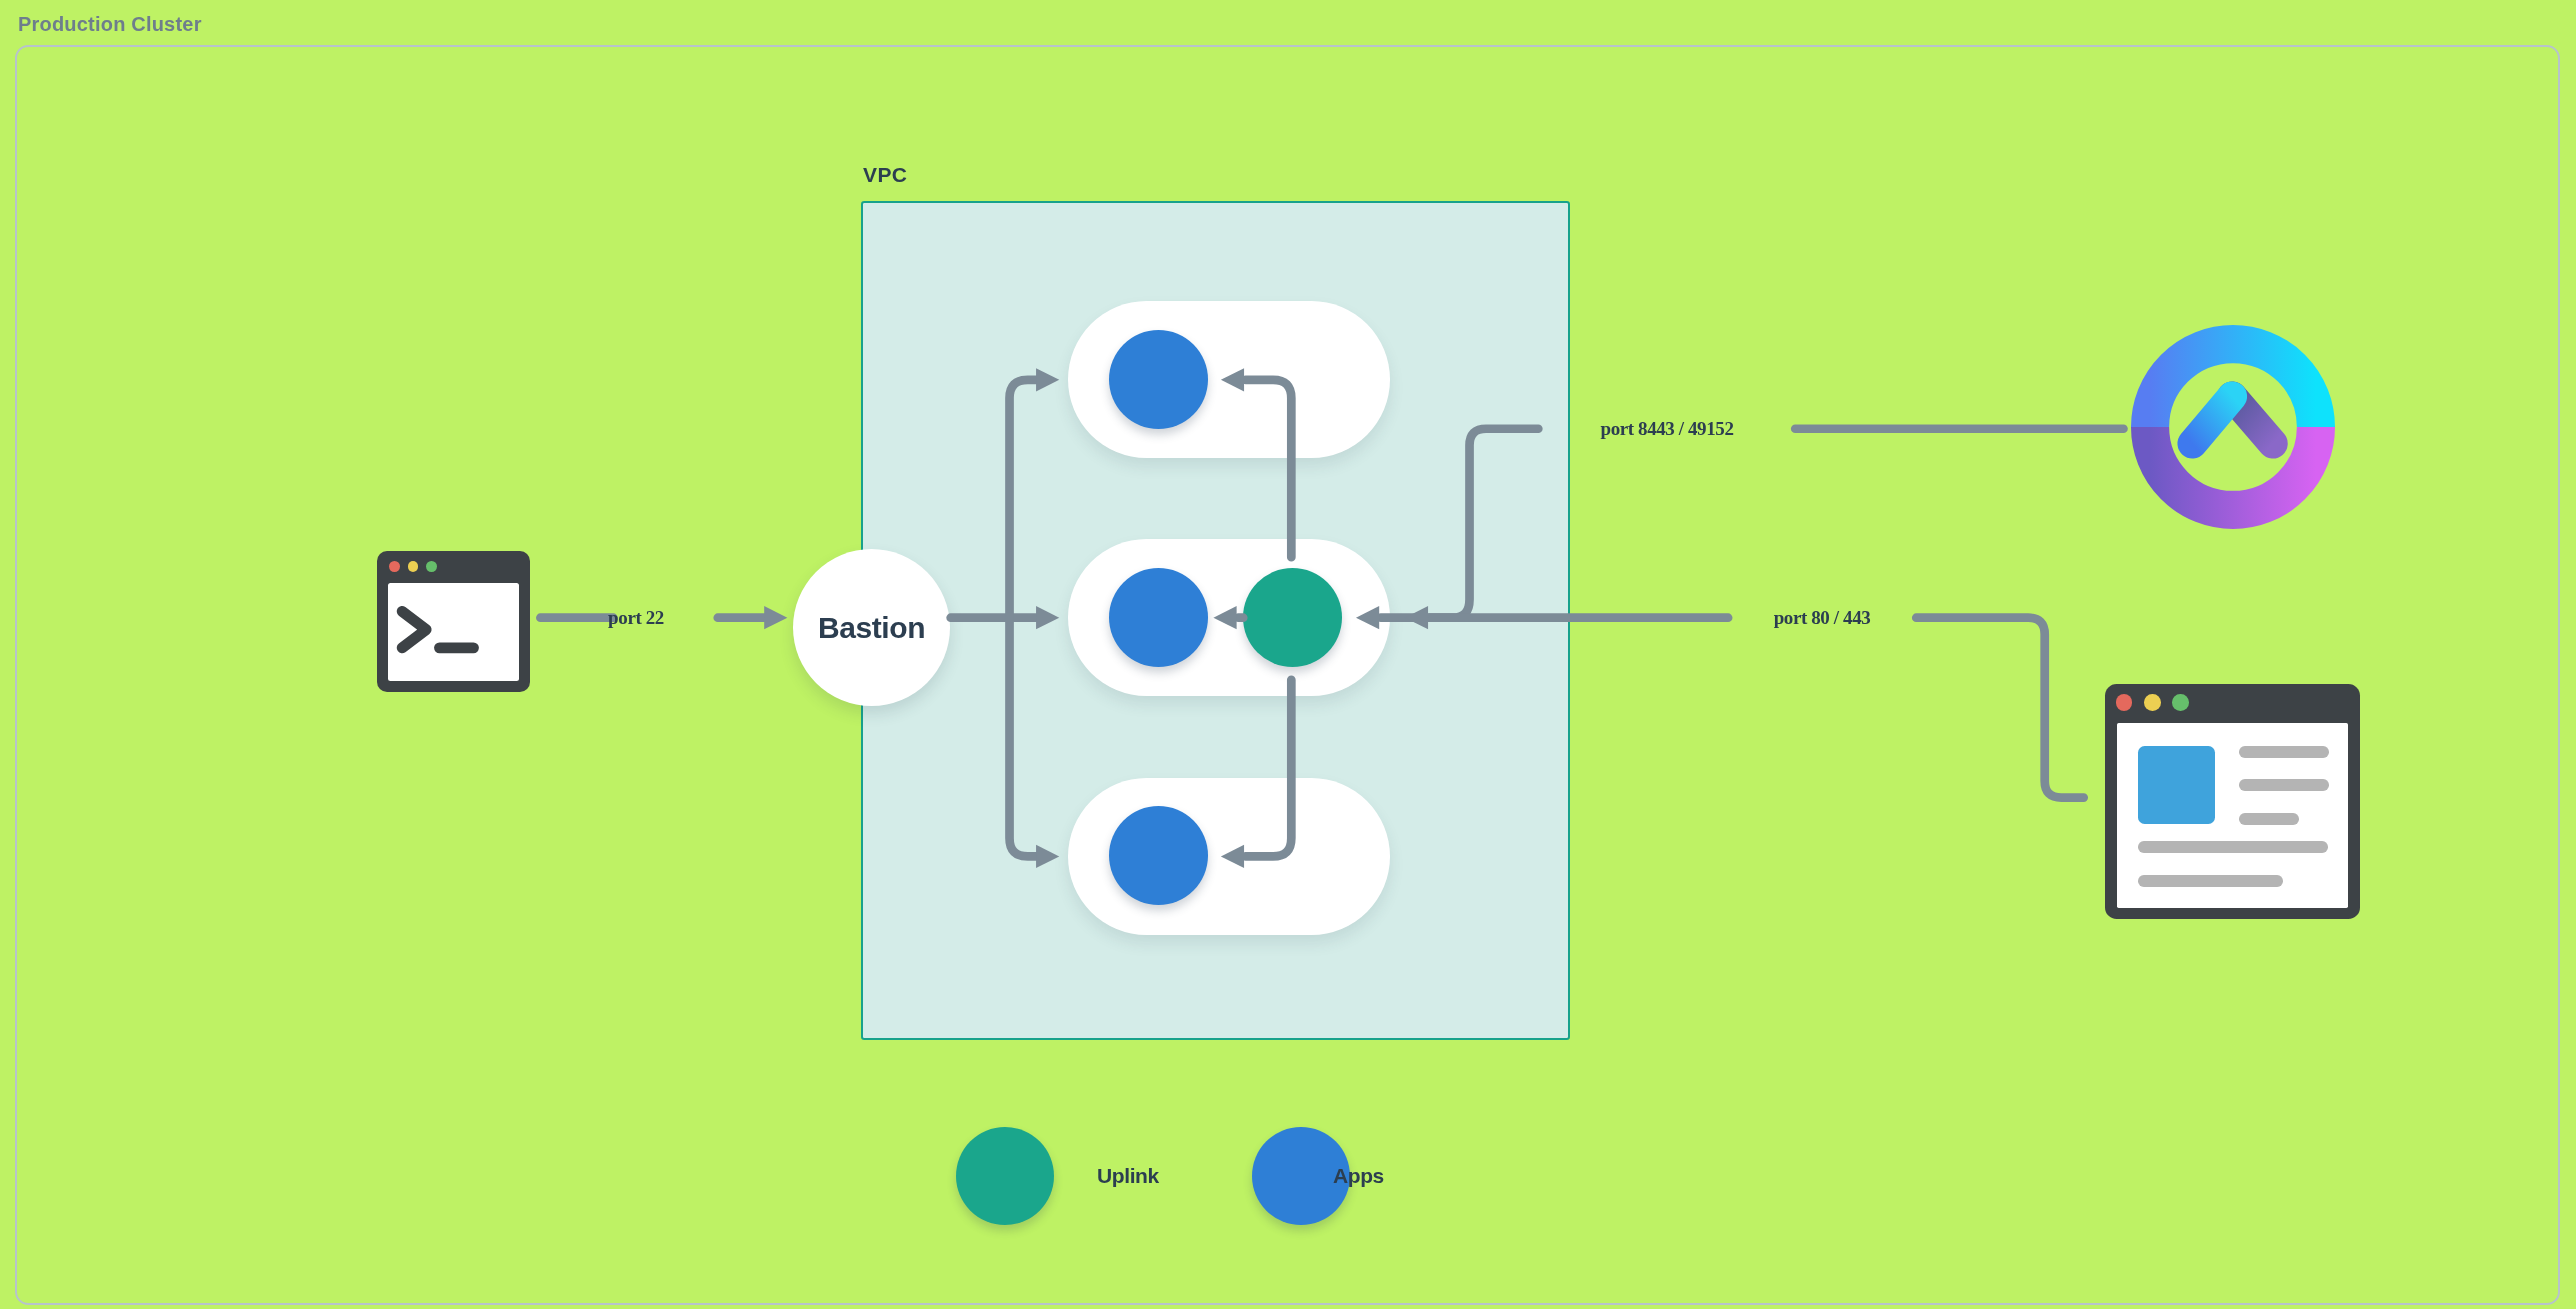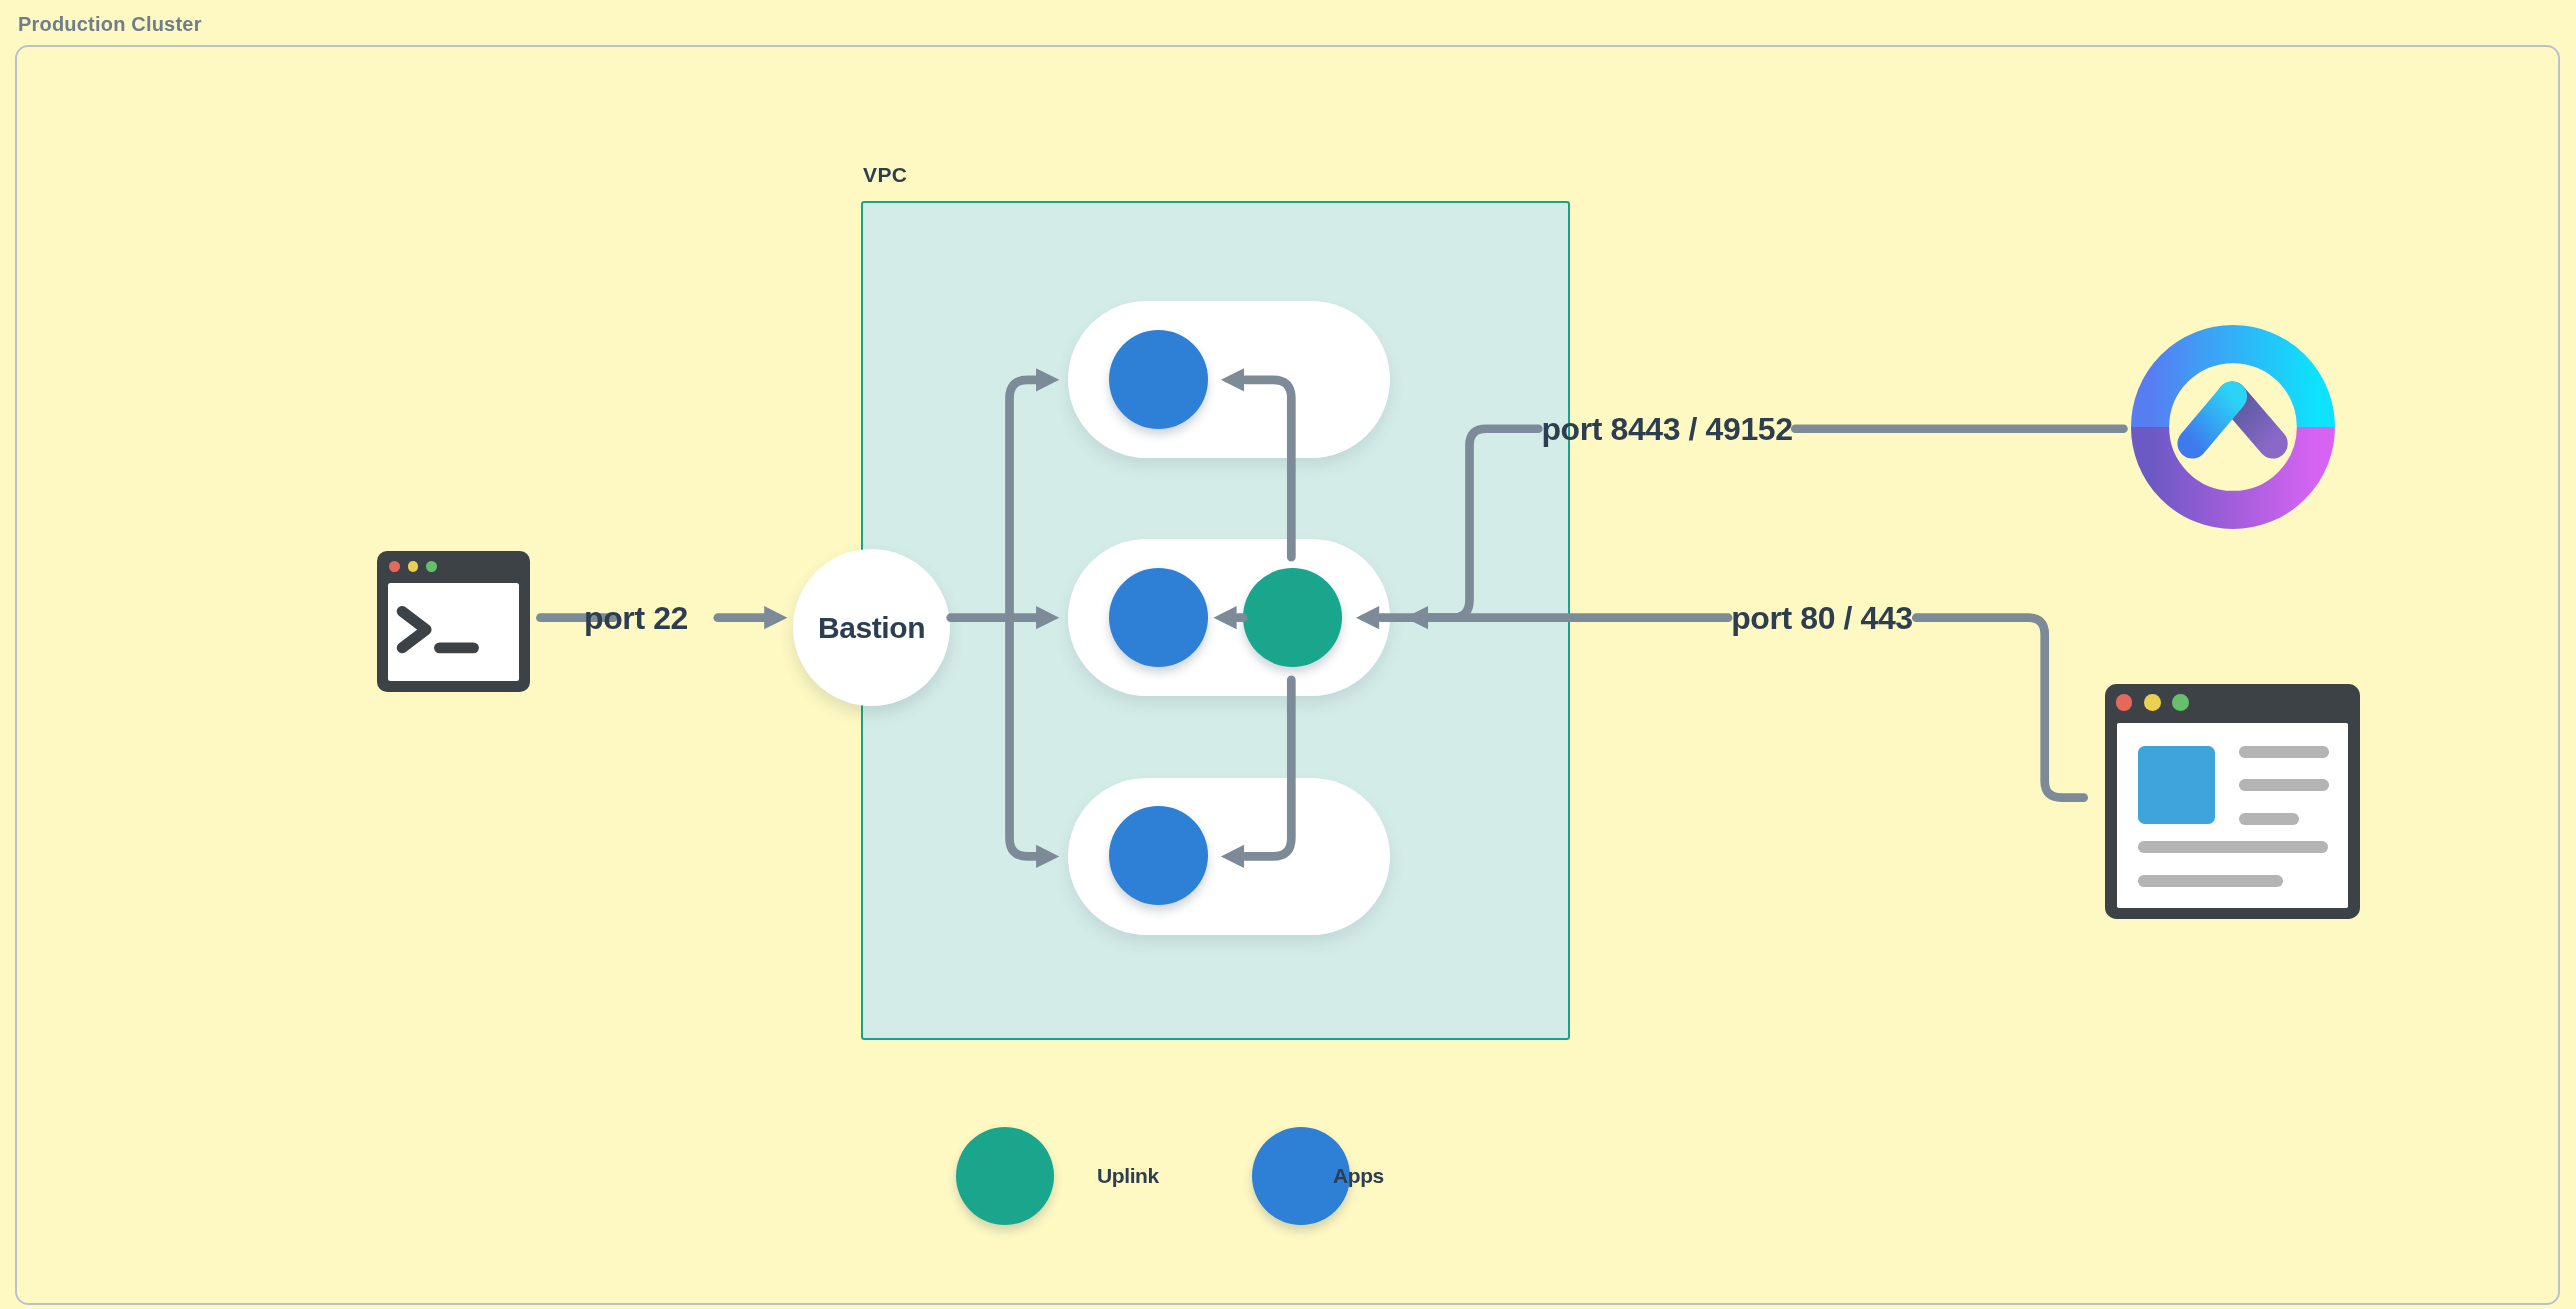--- a/index.html
+++ b/index.html
@@ -1,37 +1,37 @@
 <!DOCTYPE html>
 <html style="font-size:13.3px"><head>
 <meta charset="utf-8">
 <style>
   html,body{margin:0;padding:0;background:#edf1f4;}
   .stage{position:relative;width:2576px;height:1310px;overflow:hidden;
-         font-family:"Liberation Sans",sans-serif;background:#fef9c3;}
+         font-family:"Liberation Sans",sans-serif;background:#bef264;}
   .outer-box{position:absolute;left:15px;top:45px;width:2541px;height:1256px;
              border:2.5px solid #b7c3cc;border-radius:13.3px;}
   .outer-label{position:absolute;left:18px;top:13.3px;font-size:20px;font-weight:600;
                color:#6e7e8c;letter-spacing:0.2px;}
   .vpc-box{position:absolute;left:861px;top:201px;width:705px;height:835px;
            background:#d4ece8;border:2.5px solid #17a28b;border-radius:3.3px;}
   .vpc-label{position:absolute;left:863px;top:163px;font-size:21px;font-weight:700;
              color:#2c3e50;letter-spacing:0.4px;}
   .pill{position:absolute;left:1068px;width:322px;height:157px;background:#fff;
         border-radius:79px;box-shadow:0 8.3px 15px rgba(44,62,80,0.10);}
   .node-circle{position:absolute;width:99px;height:99px;border-radius:50%;
                box-shadow:0 5.8px 10px rgba(40,60,80,0.22);}
   .apps{background:#2e7fd6;}
   .uplink{background:#1aa68c;}
   .bastion{position:absolute;left:793px;top:549px;width:157px;height:157px;border-radius:50%;
            background:#fff;box-shadow:0 7.5px 15px rgba(44,62,80,0.14);
            display:flex;align-items:center;justify-content:center;text-align:center;}
   .bastion-label{font-size:30px;font-weight:600;color:#2c3e50;letter-spacing:-0.4px;}
   .lbl{position:absolute;transform:translate(-50%,-50%);white-space:nowrap;
-       font-size:32px;font-weight:600;color:#2c3e50;letter-spacing:-0.4px;z-index:30;}
+       font-size:19px;font-weight:600;color:#2c3e50;letter-spacing:-0.4px;z-index:30;font-family:Liberation Serif, serif;}
   .wires{position:absolute;left:0;top:0;z-index:20;pointer-events:none;}
   
   .terminal{position:absolute;left:377px;top:551px;width:153px;height:141px;
             background:#3d4246;border-radius:10px;}
   .term-body{position:absolute;left:10.8px;right:10.8px;top:31.5px;bottom:10.8px;background:#fff;border-radius:2.5px;}
   .dots{position:absolute;left:12.4px;top:10px;display:flex;gap:7.5px;}
   .dot{width:10.8px;height:10.8px;border-radius:50%;}
   .dot.r{background:#e4695d;} .dot.y{background:#eccf52;} .dot.g{background:#66bf6b;}
   
   .browser{position:absolute;left:2105px;top:684px;width:255px;height:235px;

